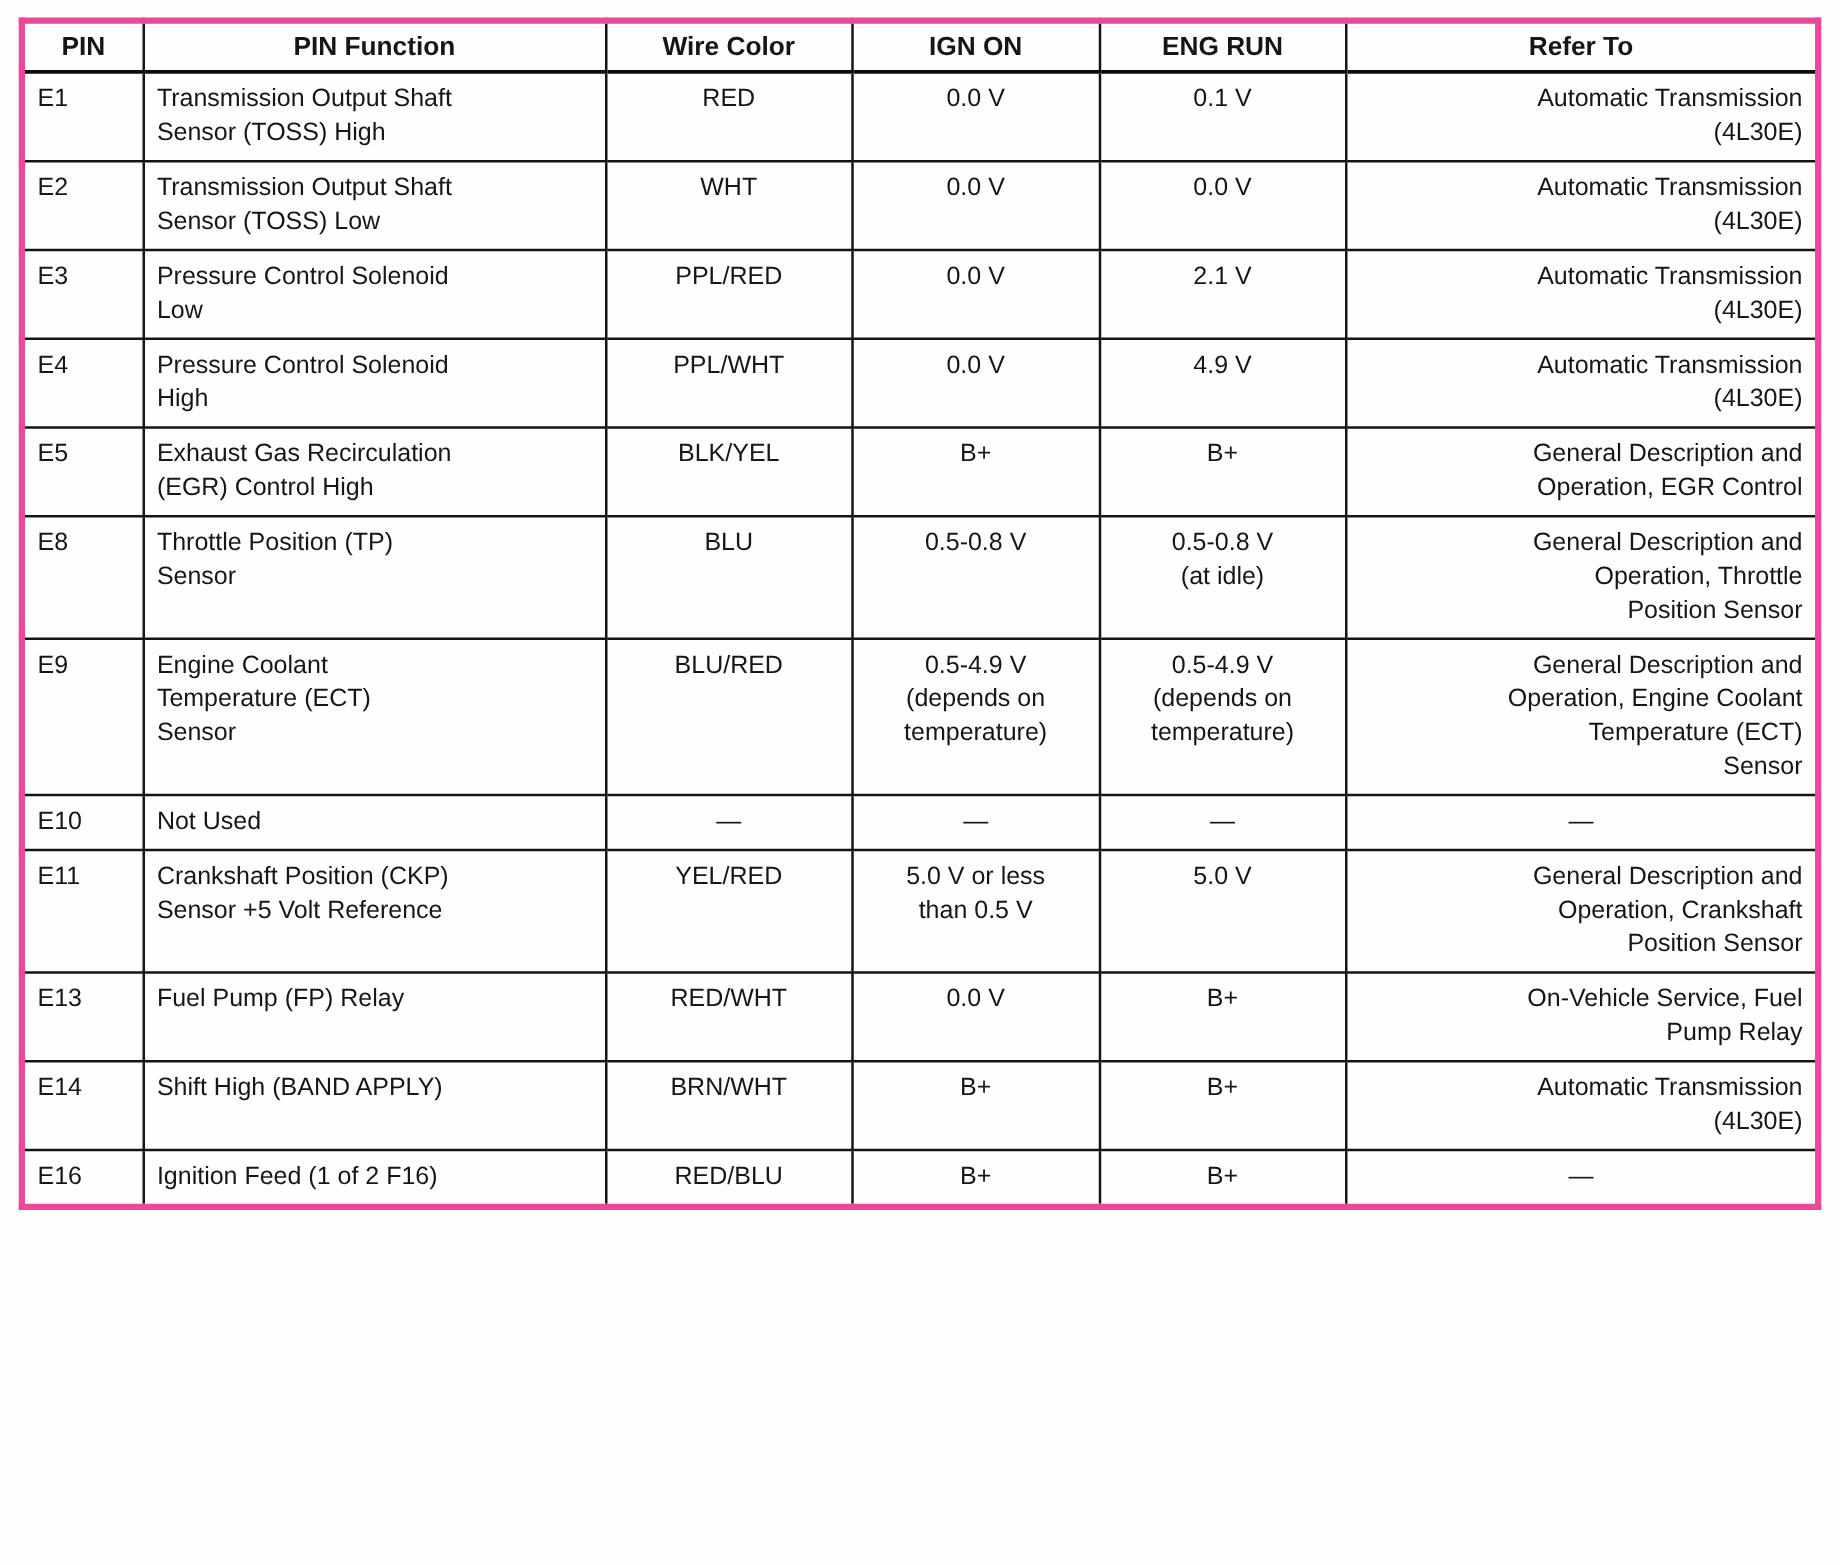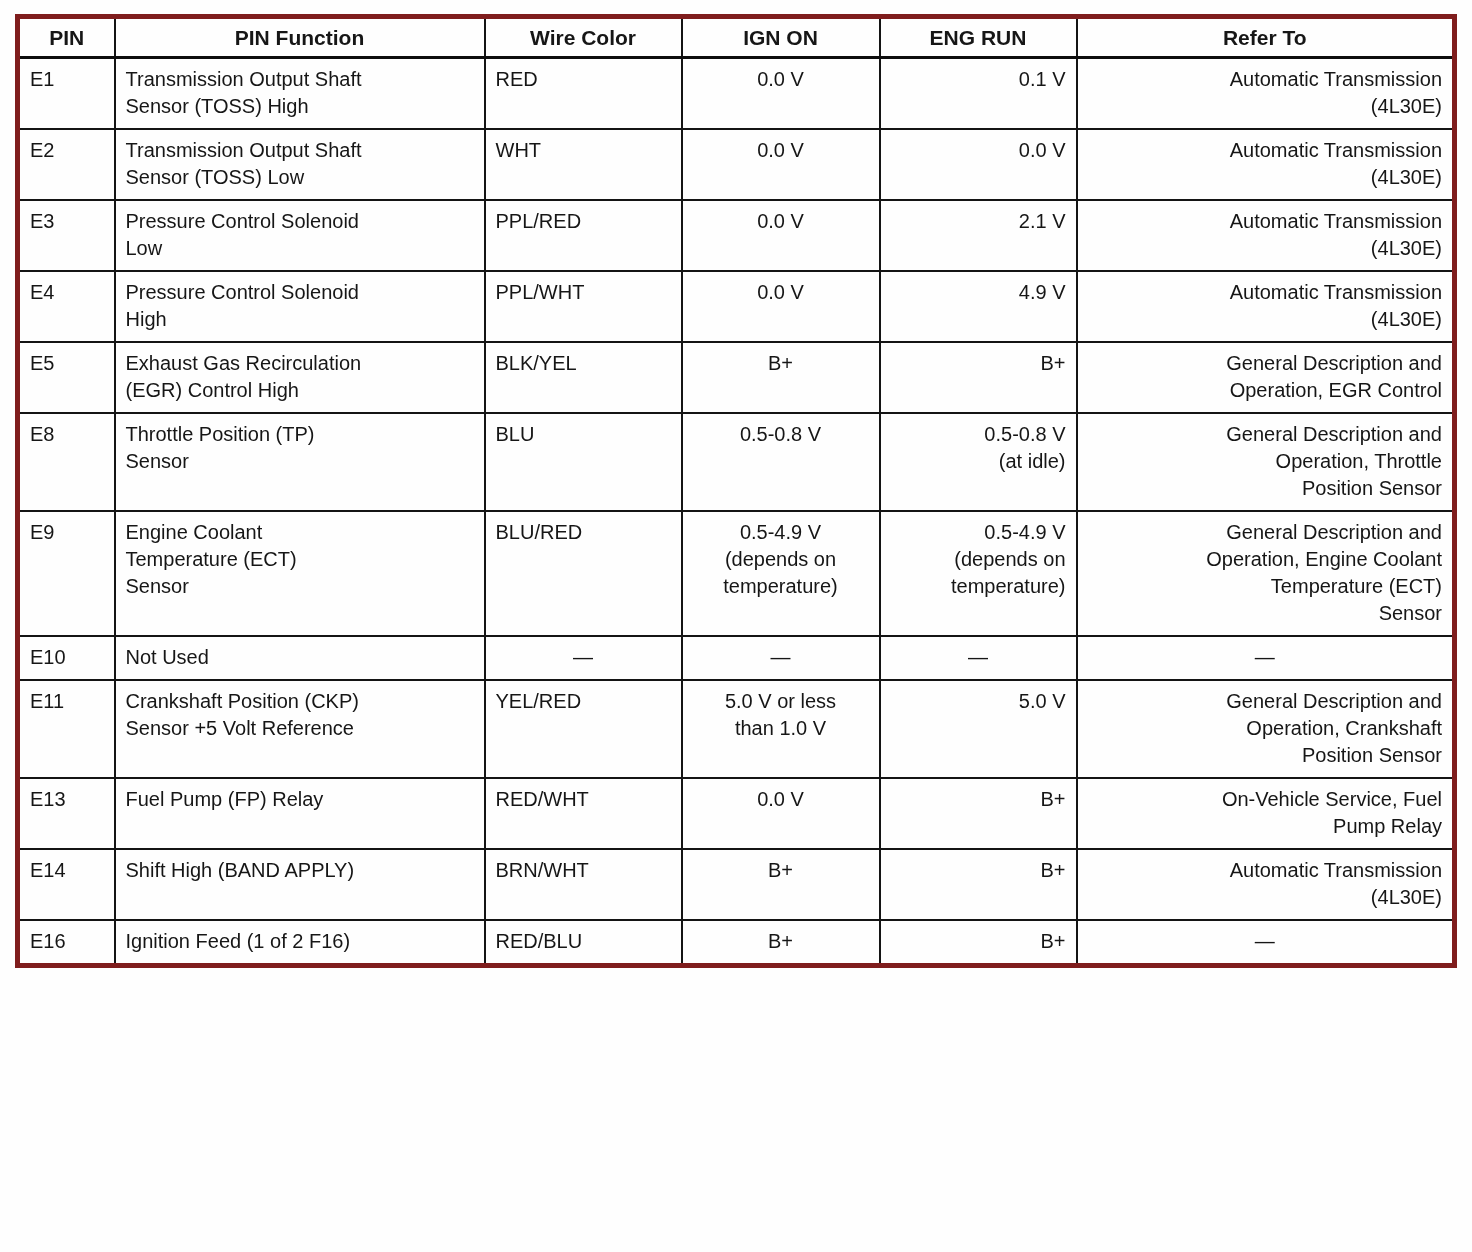--- a/index.html
+++ b/index.html
@@ -12,21 +12,21 @@
   .page {
     width: 1472px;
     min-height: 1252px;
     box-sizing: border-box;
     padding: 14px 15px;
     background: #fefefe;
   }
   table.pinout {
     width: 100%;
     border-collapse: collapse;
-    border: 5px solid #7f1d1d;
+    border: 5px solid #ec4899;
     table-layout: fixed;
     background: #fefefe;
   }
   table.pinout th, table.pinout td {
     border: 2px solid #141414;
     font-size: 20px;
     line-height: 27px;
     vertical-align: top;
     padding: 7px 10px 8px 10px;
     white-space: pre-line;
@@ -43,23 +43,23 @@
   
   col.c-pin        { width: 97px; }
   col.c-function   { width: 370px; }
   col.c-wire_color { width: 197px; }
   col.c-ign_on     { width: 198px; }
   col.c-eng_run    { width: 197px; }
   col.c-refer_to   { width: 378px; }
 
   td.col-pin       { text-align: left; }
   td.col-function  { text-align: left; padding-left: 18px; }
-  td.col-wire_color{ text-align: left; padding-left: 18px; }
+  td.col-wire_color{ text-align: center; padding-left: 18px; }
   td.col-ign_on    { text-align: center; }
-  td.col-eng_run   { text-align: right; }
+  td.col-eng_run   { text-align: center; }
   td.col-refer_to  { text-align: right; padding-left: 18px; }
 
   td.dash { text-align: center; padding-left: 10px; }
 </style>
 </head>
 <body>
 
 <div class="page">
   <table class="pinout">
     <colgroup>
@@ -167,21 +167,21 @@
           <td class="col-ign_on dash">—</td>
           <td class="col-eng_run dash">—</td>
           <td class="col-refer_to dash">—</td>
         </tr>
         <tr>
           <td class="col-pin">E11</td>
           <td class="col-function">Crankshaft Position (CKP)
 Sensor +5 Volt Reference</td>
           <td class="col-wire_color">YEL/RED</td>
           <td class="col-ign_on">5.0 V or less
-than 1.0 V</td>
+than 0.5 V</td>
           <td class="col-eng_run">5.0 V</td>
           <td class="col-refer_to">General Description and
 Operation, Crankshaft
 Position Sensor</td>
         </tr>
         <tr>
           <td class="col-pin">E13</td>
           <td class="col-function">Fuel Pump (FP) Relay</td>
           <td class="col-wire_color">RED/WHT</td>
           <td class="col-ign_on">0.0 V</td>

